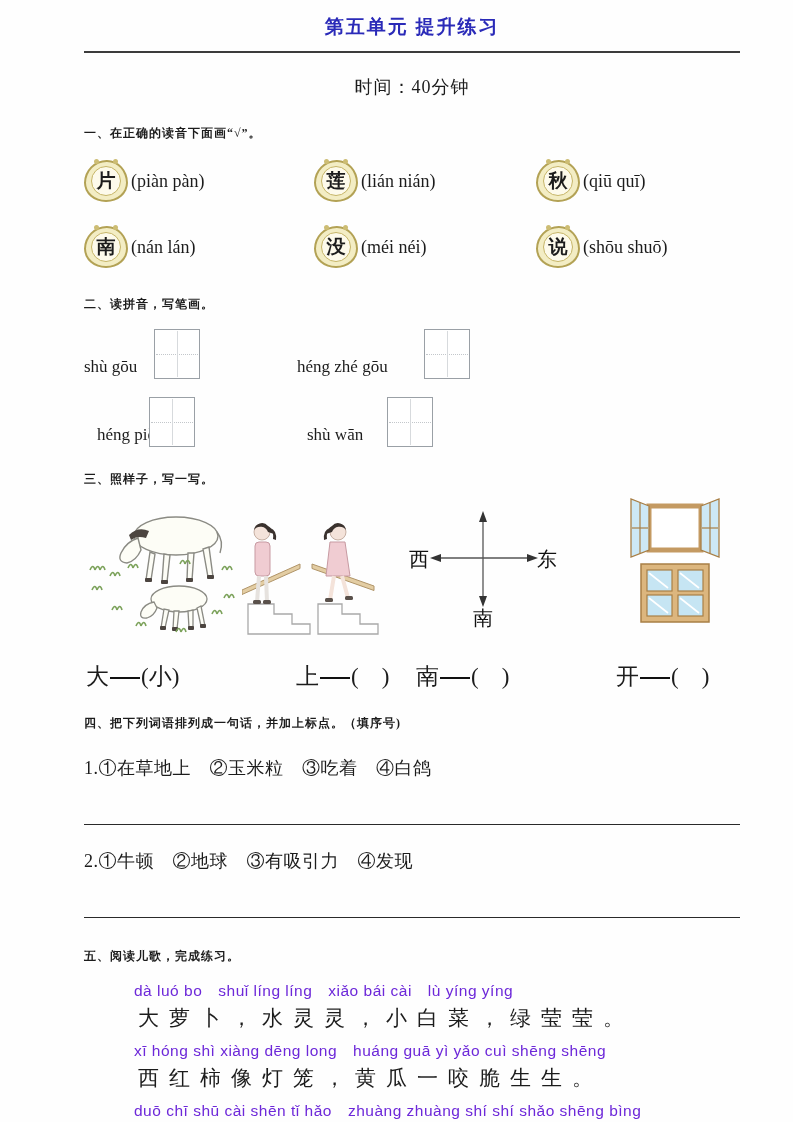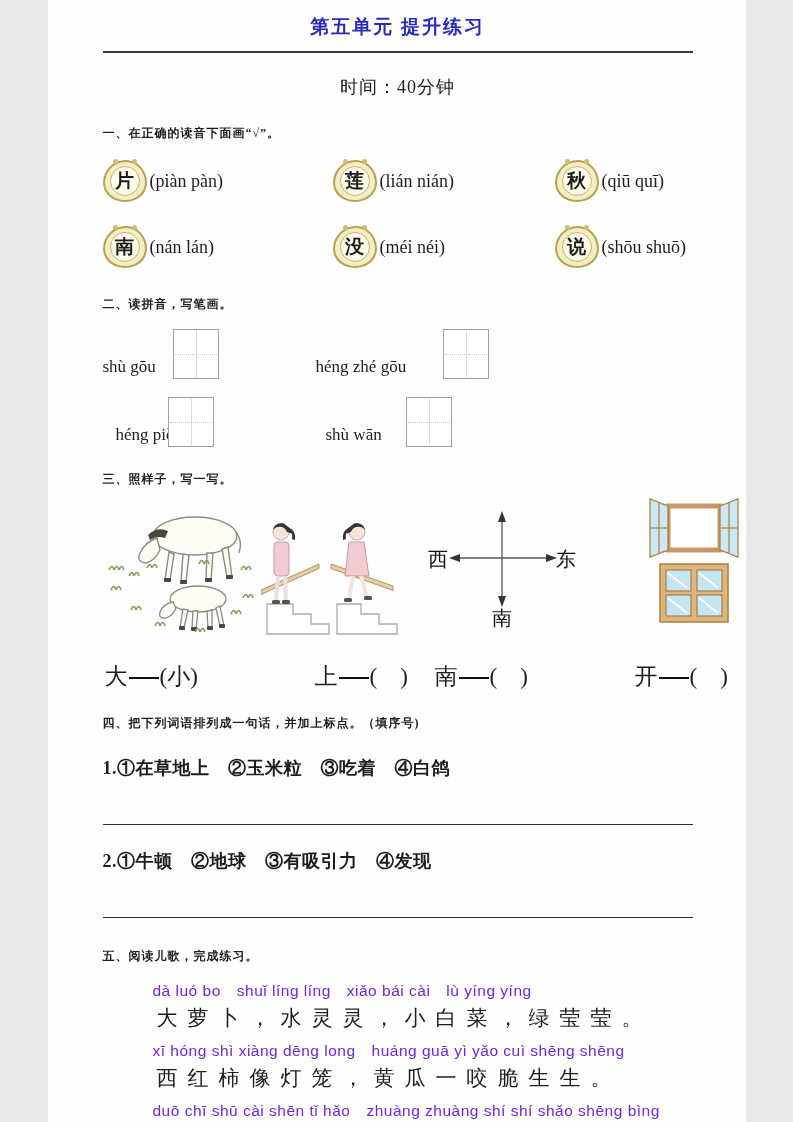--- a/index.html
+++ b/index.html
@@ -1,21 +1,21 @@
 <!DOCTYPE html>
 <html><head>
 <meta charset="utf-8">
 <style>
   * { margin:0; padding:0; box-sizing:border-box; }
   html,body { background:#e8e8e8; }
   .page {
-    position:relative; width:698px; height:1122px; margin:0 auto;
+    position:relative; width:793px; height:1122px; margin:0 auto;
     background:#fefefe; overflow:hidden;
     font-family:"Liberation Serif", serif; color:#1c1c1c;
-    padding:14px 53px 0 55px;
+    padding:14px 53px 0 84px;
   }
   
   .title { text-align:center; font-size:19px; font-weight:bold; color:#2a2ab8; letter-spacing:2px; }
   .title-rule { margin-top:11px; border-top:2px solid #3c3c3c; }
   .time-line { text-align:center; font-size:18px; margin-top:22px; letter-spacing:1px; }
   
   h2.sec { font-size:12px; font-weight:bold; letter-spacing:1px; }
   
   .s1-head { margin-top:26px; }
   .s1-grid { display:grid; grid-template-columns:230px 222px auto; row-gap:16px; margin-top:14px; }
@@ -56,21 +56,21 @@
   .fig-compass { left:323px; top:12px; }
   .fig-windows { left:538px; top:2px; }
   .pairs { position:relative; height:30px; margin-top:27px; font-size:23px; }
   .pair { position:absolute; white-space:pre; }
   .pair:nth-child(1){ left:2px; } .pair:nth-child(2){ left:212px; }
   .pair:nth-child(3){ left:332px; } .pair:nth-child(4){ left:532px; }
   .dash { display:inline-block; width:30px; border-top:2px solid #111; vertical-align:5px; margin:0 1px; }
   .pair-right { white-space:pre; }
   
   .s4-head { margin-top:24px; }
-  .s4-item { font-size:18px; margin-top:24px; letter-spacing:0.5px;font-weight:bold; }
+  .s4-item { font-size:18px; margin-top:24px; letter-spacing:0.5px; }
   .answer-line { border-top:1.5px solid #2a2a2a; margin-top:44px; }
   
   .s5-head { margin-top:30px; }
   .poem { margin:16px 0 0 50px; }
   .poem-py { font-family:Liberation Sans, sans-serif; font-size:15.5px; color:#6d28d9; letter-spacing:0.5px; }
   .poem-hz { font-size:21px; letter-spacing:10px; margin:2px 0 9px 4px; }
 </style>
 </head>
 <body>
 

